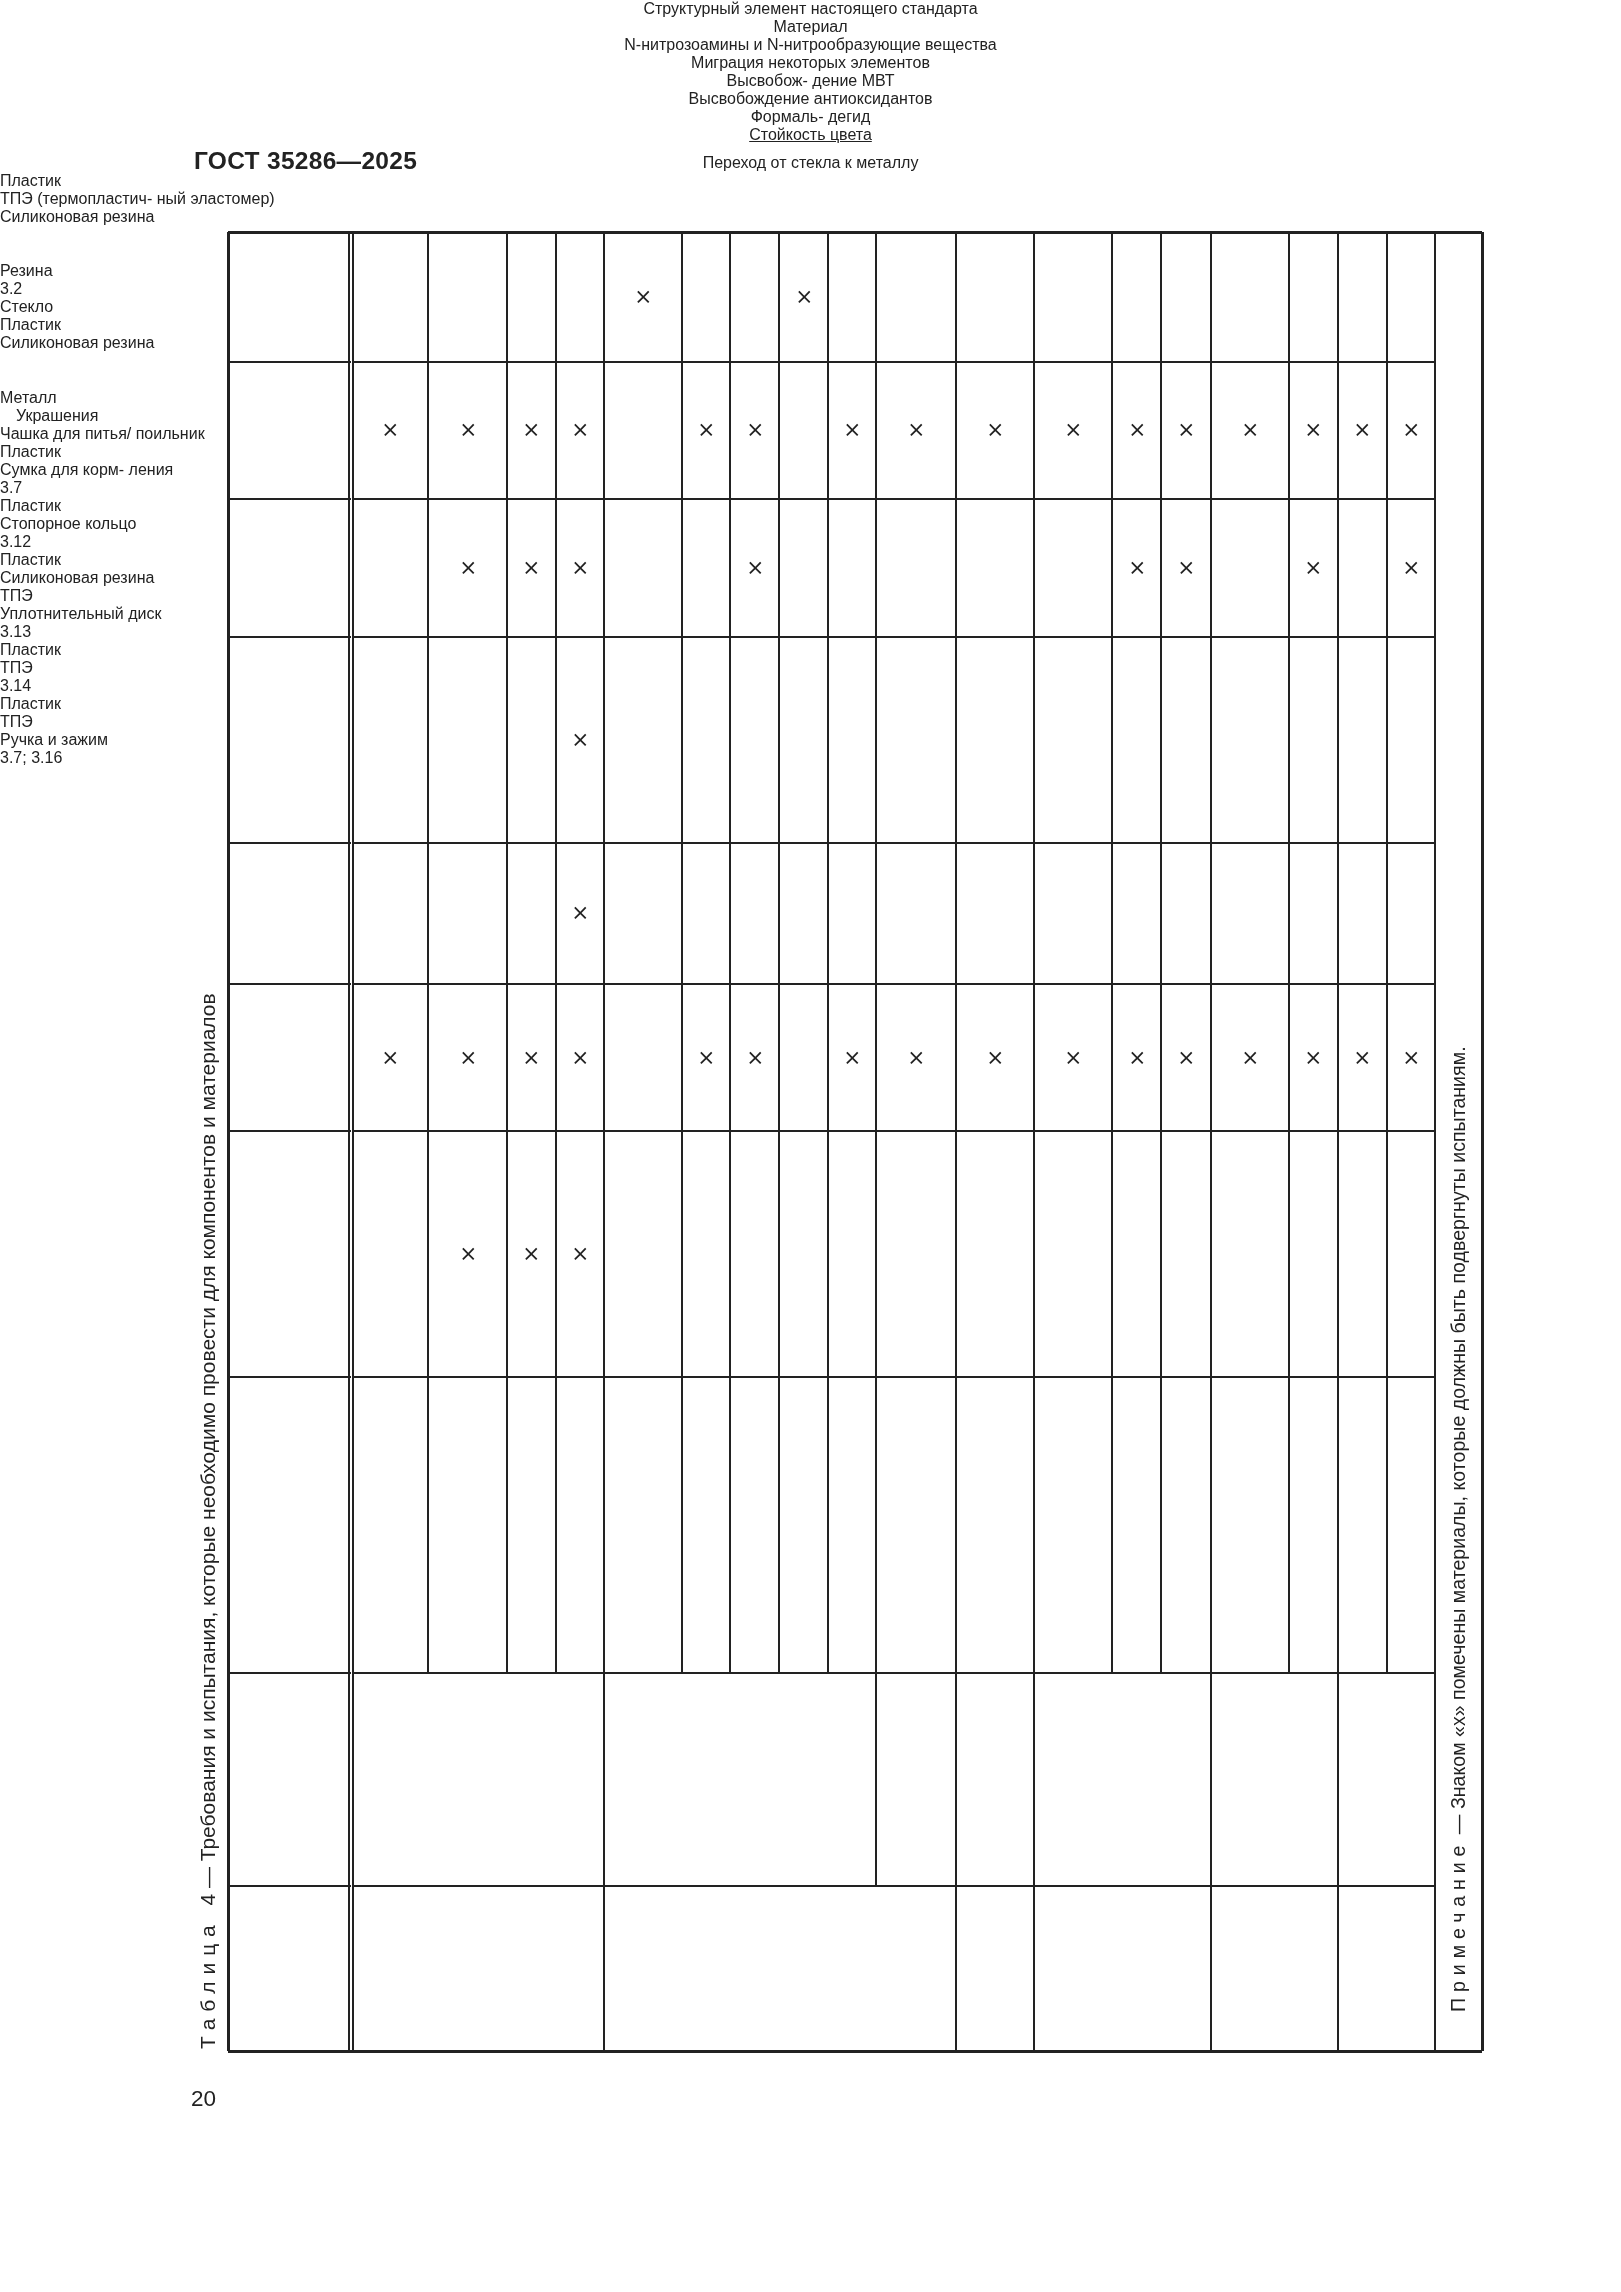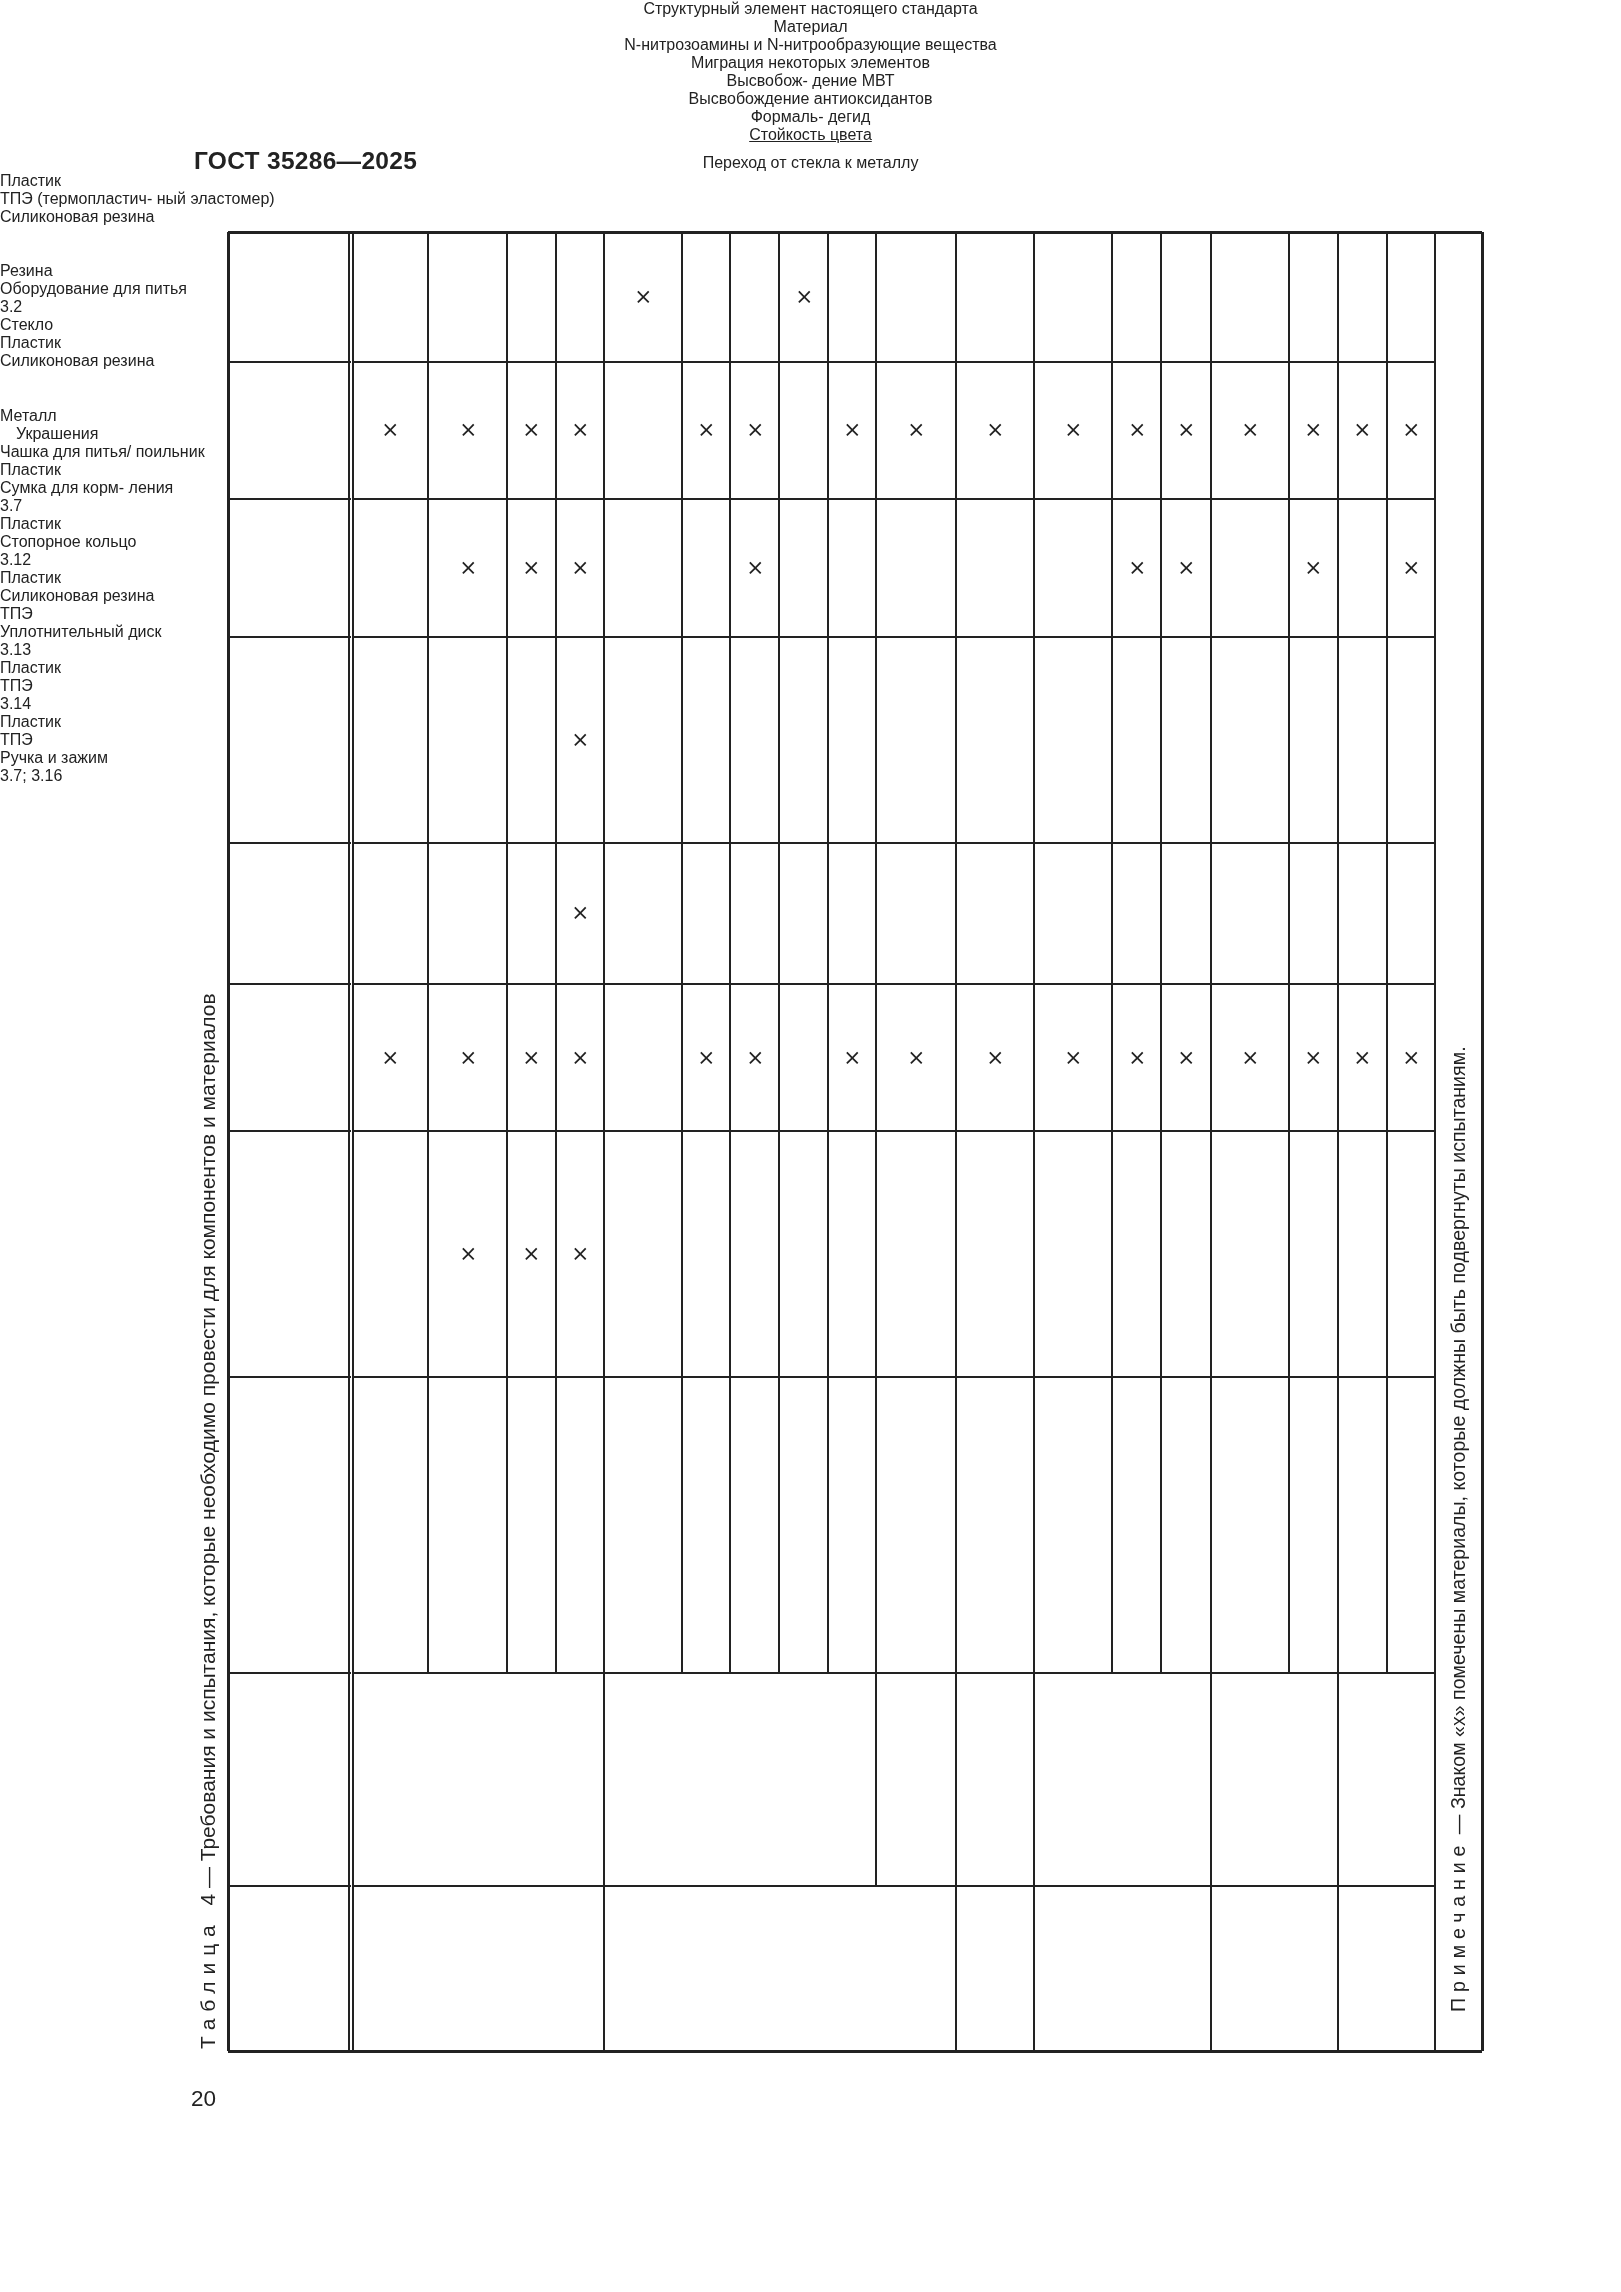--- a/index.html
+++ b/index.html
@@ -90,22 +90,20 @@
     <div class="mark" style="left: 531px; top: 430px;">×</div>
     <div class="vline" style="left: 555px; top: 232px; width: 2px; height: 1441px;"></div>
     <div class="txt" style="left: 566px; top: 1661px; margin-top: 36px;">Резина</div>
     <div class="mark" style="left: 580px; top: 1254px;">×</div>
     <div class="mark" style="left: 580px; top: 1058px;">×</div>
     <div class="mark" style="left: 580px; top: 913px;">×</div>
     <div class="mark" style="left: 580px; top: 740px;">×</div>
     <div class="mark" style="left: 580px; top: 568px;">×</div>
     <div class="mark" style="left: 580px; top: 430px;">×</div>
     <div class="vline" style="left: 603px; top: 232px; width: 2px; height: 1441px;"></div>
-    <div class="txt" style="left: 361px; top: 1874px;">Оборудование
-для питья</div>
     <div class="vline" style="left: 603px; top: 1673px; width: 2px; height: 213px;"></div>
     <div class="txt" style="left: 363px; top: 2779px;">3.2</div>
     <div class="vline" style="left: 603px; top: 1886px; width: 2px; height: 166px;"></div>
     <div class="txt" style="left: 614px; top: 1661px;">Стекло</div>
     <div class="mark" style="left: 643px; top: 297px;">×</div>
     <div class="vline" style="left: 681px; top: 232px; width: 2px; height: 1441px;"></div>
     <div class="txt" style="left: 692px; top: 1661px;">Пластик</div>
     <div class="mark" style="left: 706px; top: 1058px;">×</div>
     <div class="mark" style="left: 706px; top: 430px;">×</div>
     <div class="vline" style="left: 729px; top: 232px; width: 2px; height: 1441px;"></div>

